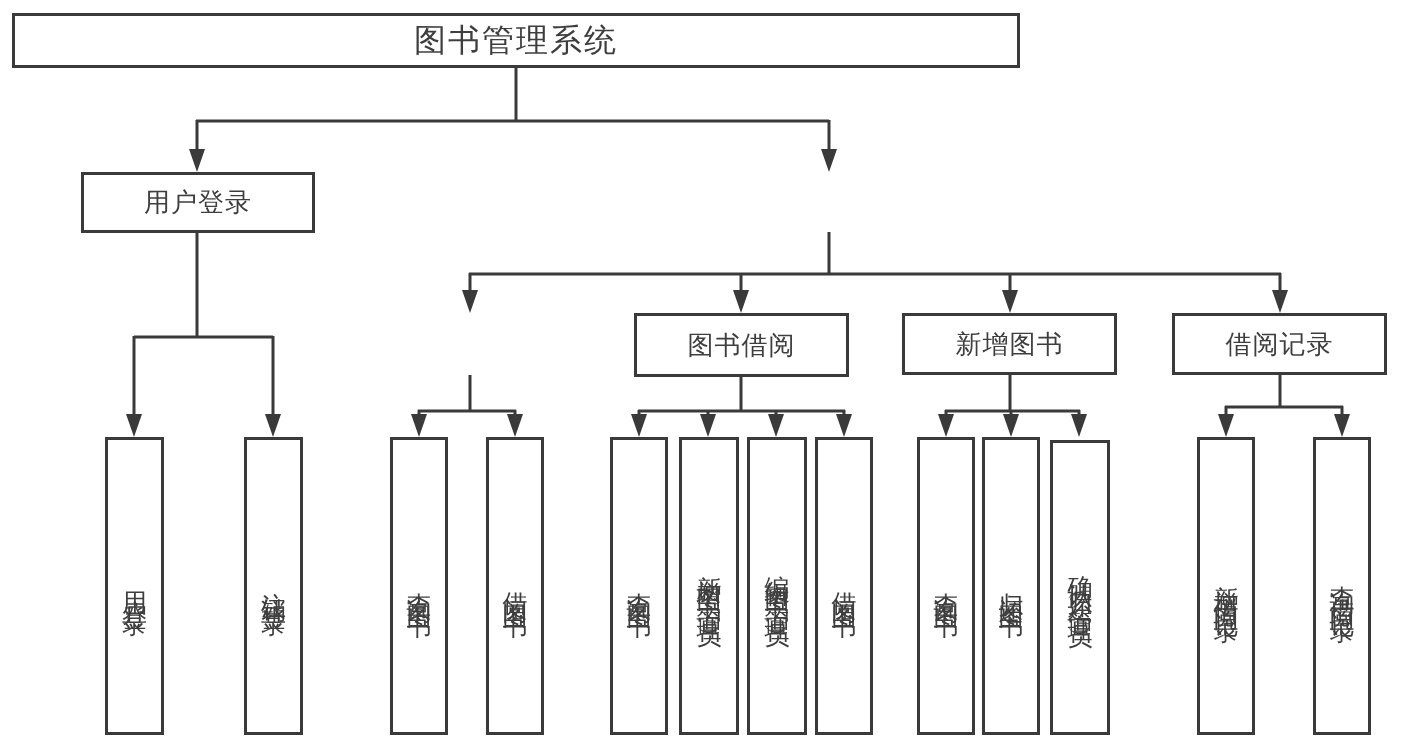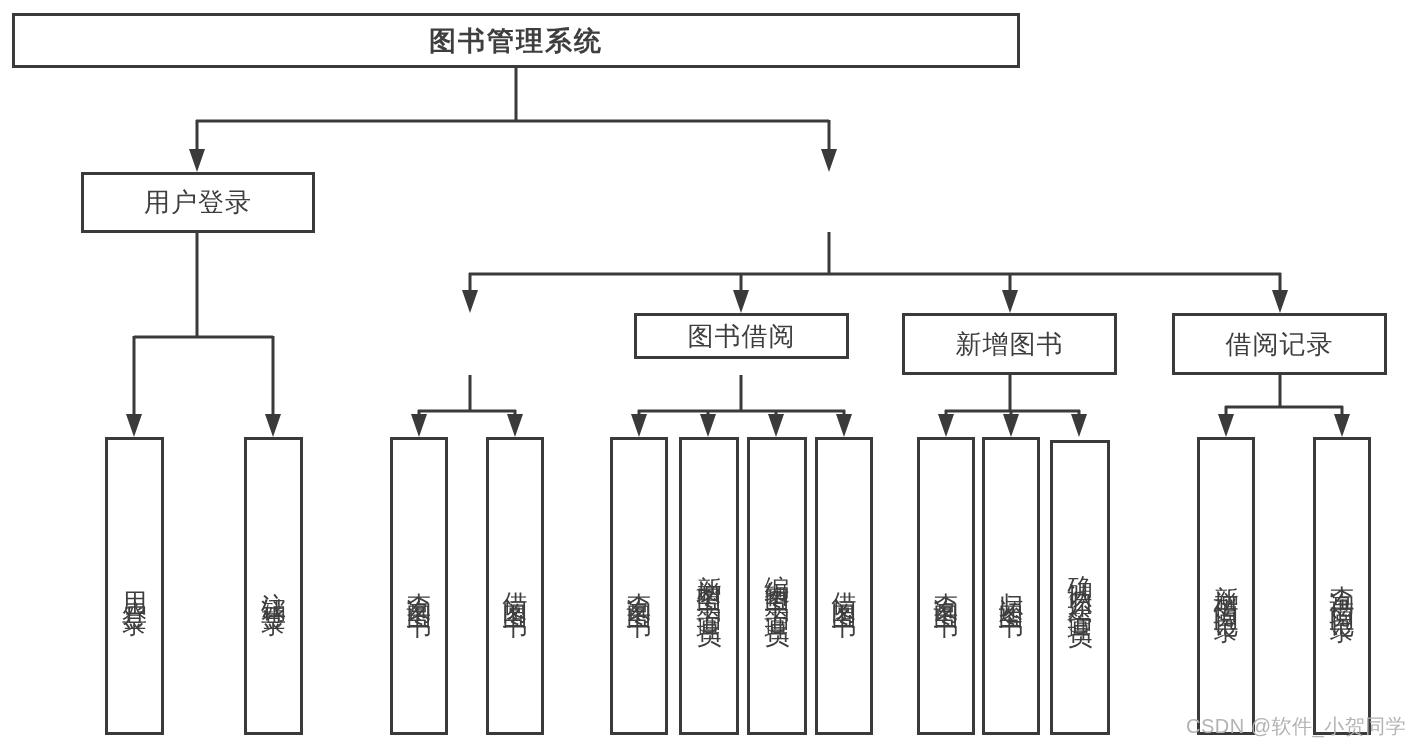--- a/index.html
+++ b/index.html
@@ -8,21 +8,21 @@
     font-family:"Liberation Sans", sans-serif; overflow:hidden;
   }
   .wires { position:absolute; left:0; top:0; z-index:1; }
   .box {
     position:absolute; box-sizing:border-box; background:#ffffff;
     border:3px solid #3a3a3a; color:#3e3e3e; z-index:2;
     display:flex; align-items:center; justify-content:center;
     text-align:center;
   }
   .hlabel { font-size:26px; letter-spacing:1px; white-space:nowrap; }
-  .title  { font-size:27px; letter-spacing:2px;font-weight:bold; }
+  .title  { font-size:32px; letter-spacing:2px; }
   .leaf {
     writing-mode:vertical-rl; text-orientation:mixed;
     font-size:25px; letter-spacing:7px; line-height:1;
   }
   .watermark {
     position:absolute; z-index:5; color:#b3b3b3; font-size:20px;
     letter-spacing:0.5px; white-space:nowrap;
   }
 </style>
 </head>
@@ -53,21 +53,21 @@
   </svg>
 
   <div class="box" style="left:12px;top:13px;width:1008px;height:55px">
     <span class="hlabel title">图书管理系统</span>
   </div>
 
   <div class="box" style="left:81px;top:172px;width:234px;height:61px">
     <span class="hlabel">用户登录</span>
   </div>
 
-  <div class="box" style="left:634px;top:313px;width:215px;height:46px">
+  <div class="box" style="left:634px;top:313px;width:215px;height:64px">
     <span class="hlabel">图书借阅</span>
   </div>
   <div class="box" style="left:902px;top:313px;width:215px;height:62px">
     <span class="hlabel">新增图书</span>
   </div>
   <div class="box" style="left:1172px;top:313px;width:215px;height:62px">
     <span class="hlabel">借阅记录</span>
   </div>
 
   <div class="box leaf" style="left:105px;top:437px;width:59px;height:298px">用户登录</div>
@@ -81,15 +81,14 @@
   <div class="box leaf" style="left:747px;top:437px;width:60px;height:298px">编辑图书（管理员）</div>
   <div class="box leaf" style="left:815px;top:437px;width:58px;height:298px">借阅图书</div>
 
   <div class="box leaf" style="left:917px;top:437px;width:58px;height:298px">查询图书</div>
   <div class="box leaf" style="left:982px;top:437px;width:58px;height:298px">归还图书</div>
   <div class="box leaf" style="left:1050px;top:440px;width:60px;height:295px">确认归还（管理员）</div>
 
   <div class="box leaf" style="left:1197px;top:437px;width:58px;height:298px">新增借阅记录</div>
   <div class="box leaf" style="left:1313px;top:437px;width:58px;height:298px">查询借阅记录</div>
 
-  <div class="watermark" style="left:1186px;top:713px">CSDN @软件_小贺同学</div>
 
 </div>
 
 </body></html>

